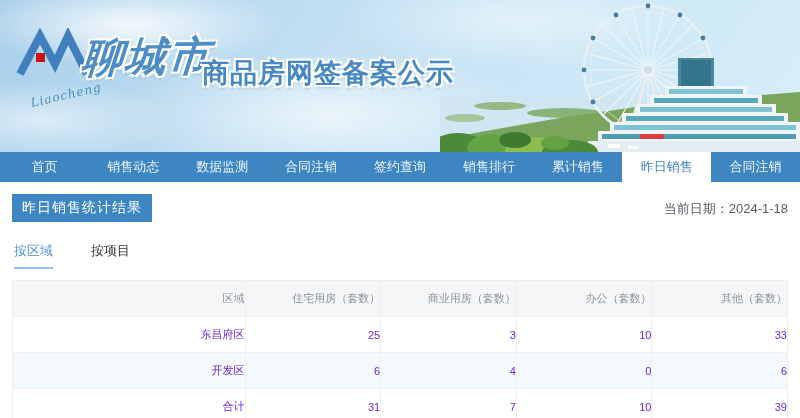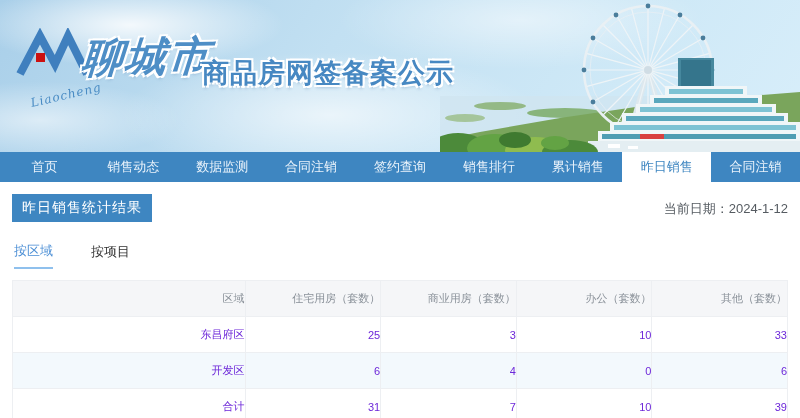--- a/index.html
+++ b/index.html
@@ -47,21 +47,21 @@
 
   
   .content { padding: 0 12px; }
   .section-head { display: flex; justify-content: space-between; align-items: flex-start; margin-top: 12px; }
   .section-title-box {
     background: #3e86c1; color: #fff; font-size: 14px; padding: 5px 0;
     width: 140px; text-align: center; letter-spacing: 1px;
   }
   .current-date { font-size: 13px; color: #555b61; margin-top: 6px; }
 
-  .tabs { display: flex; gap: 38px; margin-top: 20px; padding-left: 2px; align-items: center; }
+  .tabs { display: flex; gap: 38px; margin-top: 20px; padding-left: 2px; }
   .tab { font-size: 13px; color: #333; cursor: pointer; padding-bottom: 7px; }
   .tab.active { color: #4a8ed5; border-bottom: 2px solid #8fc0ed; }
 
   table.stats { width: 100%; border-collapse: collapse; margin-top: 11px; table-layout: fixed; }
   table.stats th, table.stats td {
     height: 36px; text-align: right; font-size: 11px; font-weight: normal;
     border: 1px solid #edeff2;
   }
   table.stats th { background: #f5f6f8; color: #8a9199; }
   table.stats td { color: #6d28d9; background: #fff; }
@@ -175,21 +175,21 @@
     <div class="nav-item">累计销售</div>
     <div class="nav-item active">昨日销售</div>
     <div class="nav-item">合同注销</div>
   </div>
 
   <div class="content">
 
     <div class="section-head">
       <div class="section-title-box">昨日销售统计结果</div>
       <div class="current-date">
-        <span>当前日期：</span><span>2024-1-12</span>
+        <span>当前日期：</span><span>2024-1-18</span>
       </div>
     </div>
 
     <div class="tabs">
       <div class="tab active">按区域</div>
       <div class="tab">按项目</div>
     </div>
 
     <table class="stats">
       <colgroup>

